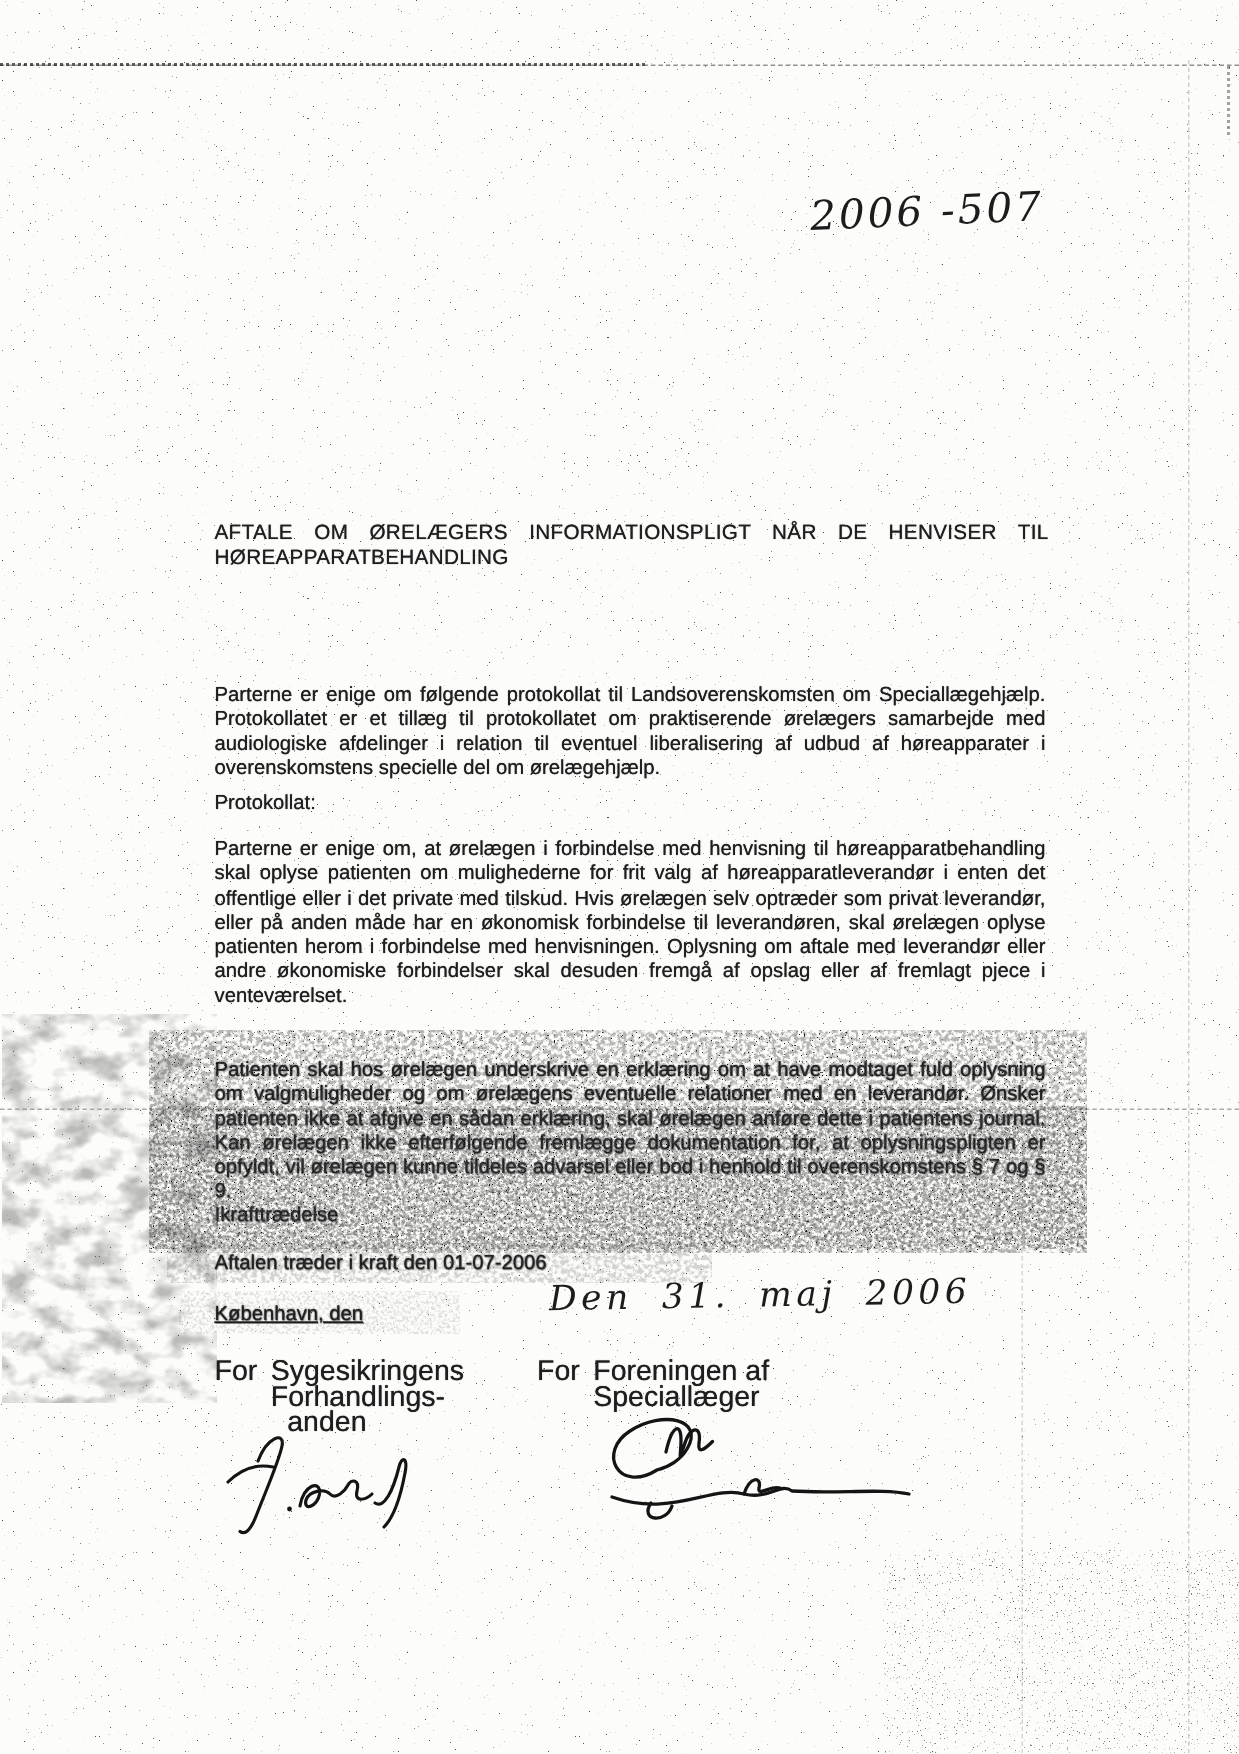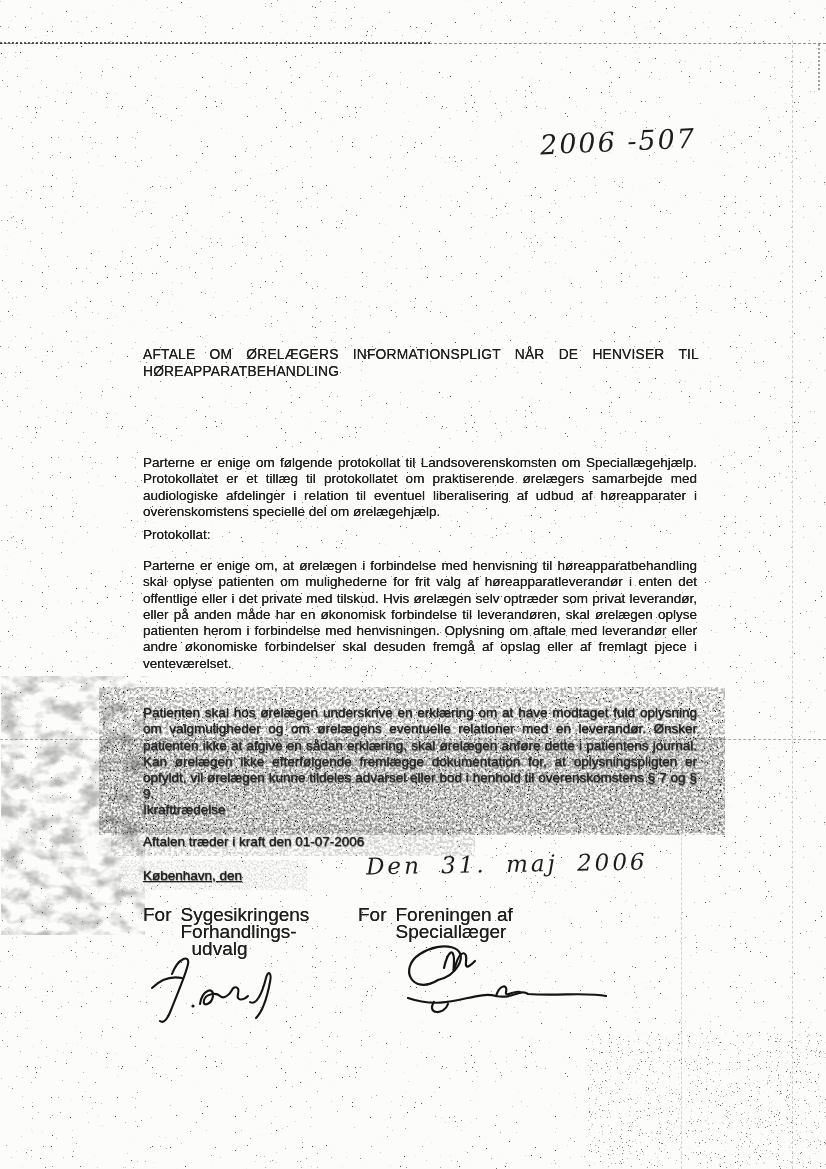--- a/index.html
+++ b/index.html
@@ -75,21 +75,21 @@
   <div class="abs block-effective heading degraded">Aftalen træder i kraft den 01-07-2006</div>
   <div class="abs block-place heading degraded">København, den</div>
 
   <div class="abs handwrite hand-date">Den 31. maj 2006</div>
 
   <div class="abs sig-labels txt">
     <div class="sig-left-col">
       <span class="for">For</span>
       <span class="org">
         <span>Sygesikringens Forhandlings-</span>
-        <span class="indent">udvalg</span>
+        <span class="indent">anden</span>
       </span>
     </div>
     <div class="sig-right-col">
       <span class="for">For</span>
       <span class="org">
         <span>Foreningen af</span>
         <span>Speciallæger</span>
       </span>
     </div>
   </div>

